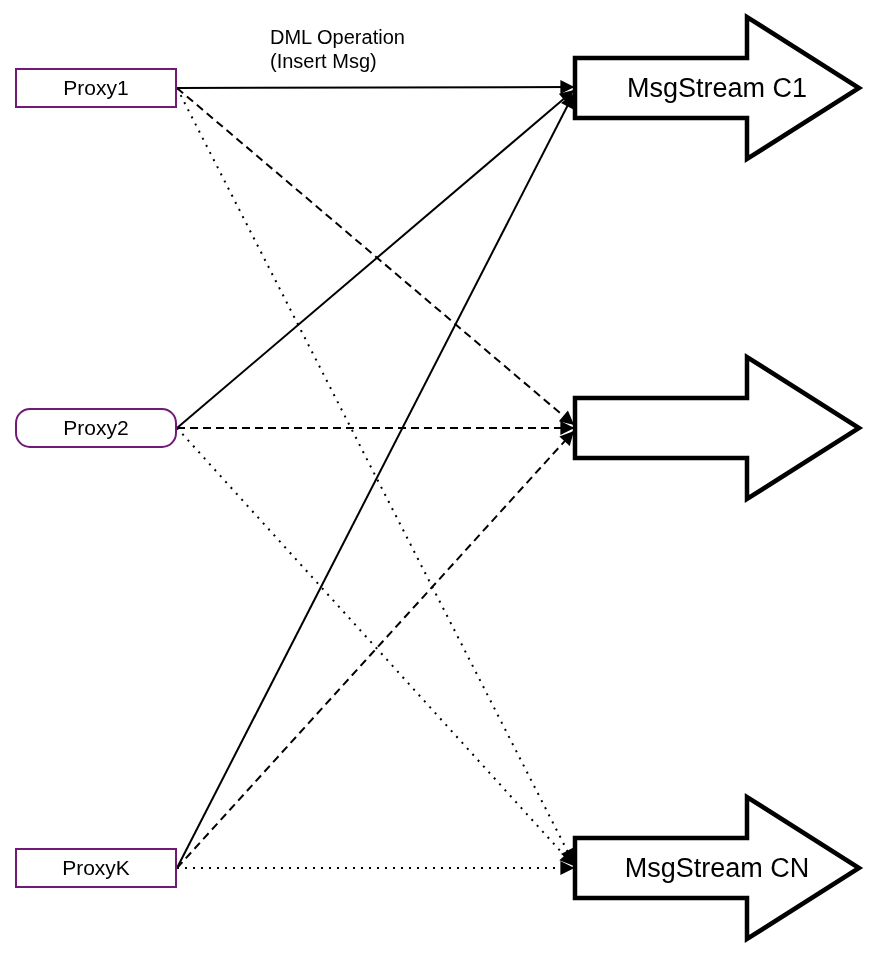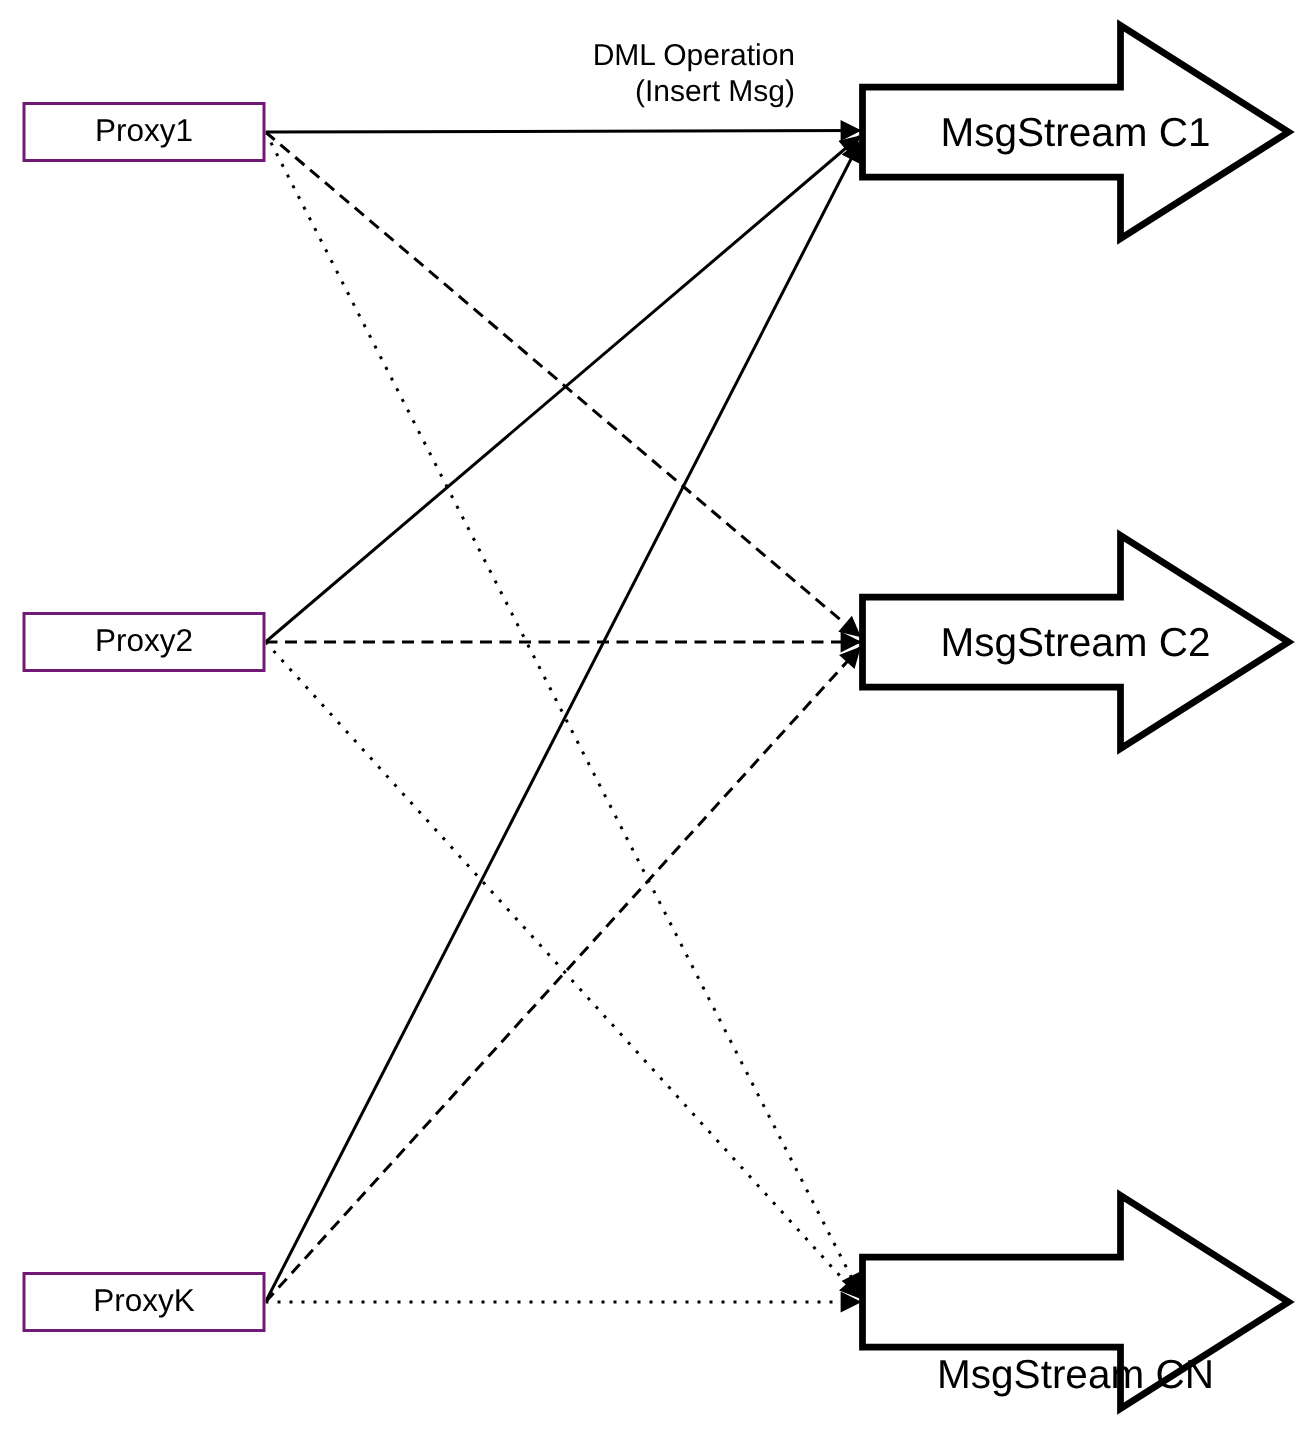--- a/index.html
+++ b/index.html
@@ -58,21 +58,21 @@
     justify-content: center;
     font-size: 27px;
     color: #000000;
     pointer-events: none;
   }
   .annotation {
     position: absolute;
     left: 270px;
     top: 25px;
     width: 260px;
-    text-align: right;
+    text-align: left;
     font-size: 20px;
     line-height: 24px;
     color: #000000;
   }
 </style>
 </head>
 <body>
 
 <div class="canvas">
 
@@ -101,24 +101,23 @@
   </svg>
 
   <div class="annotation">
     <div>DML Operation</div>
     <div>(Insert Msg)</div>
   </div>
 
   <div class="proxy-box" style="top: 68px;">
     <span>Proxy1</span>
   </div>
-  <div class="proxy-box" style="top: 408px;">
+  <div class="proxy-box" style="top: 408px; border-radius: 15px;">
     <span>Proxy2</span>
   </div>
   <div class="proxy-box" style="top: 848px;">
     <span>ProxyK</span>
   </div>
 
   <div class="stream-label" style="top: 74px;">MsgStream C1</div>
-  <div class="stream-label" style="top: 414px;">MsgStream C2</div>
-  <div class="stream-label" style="top: 854px; margin-top: 48px;">MsgStream CN</div>
+  <div class="stream-label" style="top: 854px;">MsgStream CN</div>
 
 </div>
 
 </body></html>

